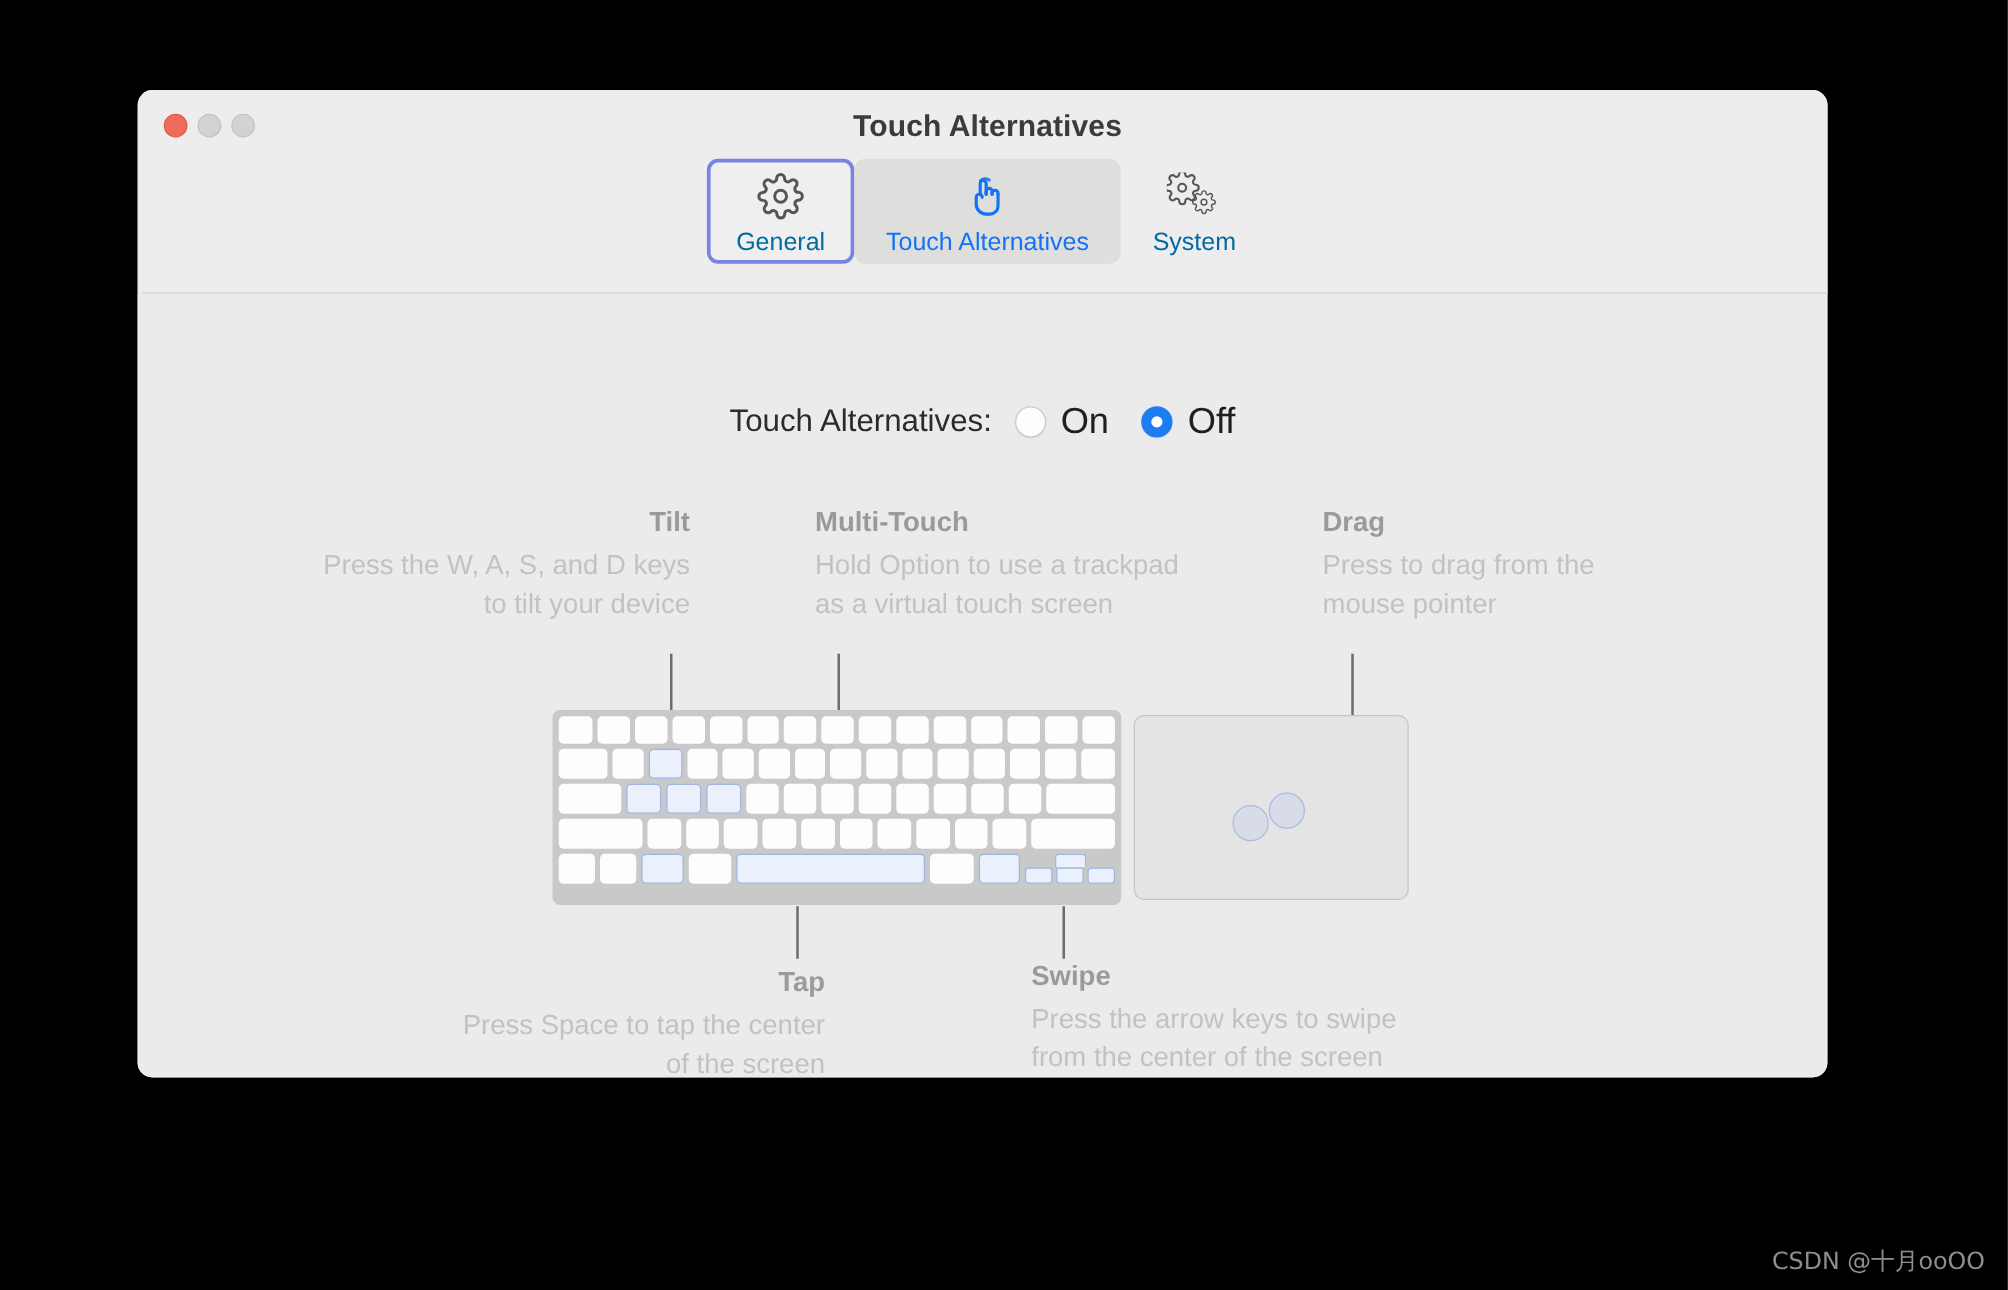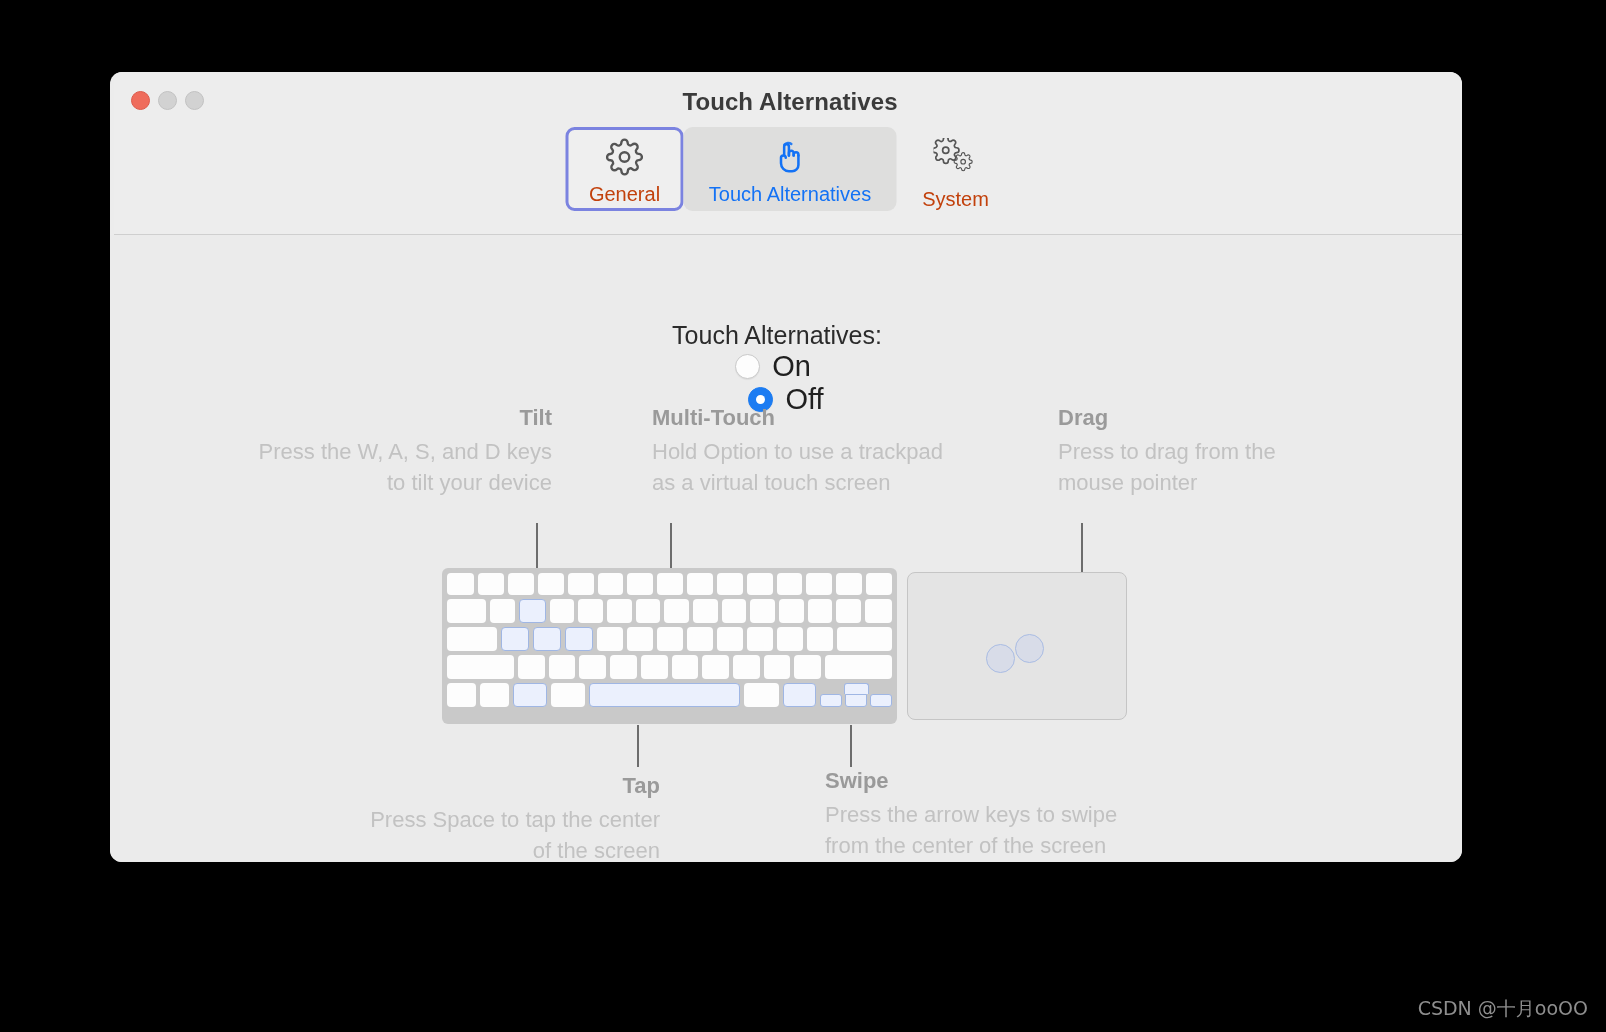--- a/index.html
+++ b/index.html
@@ -101,47 +101,46 @@
   }
   .tab .tab-icon {
     height: 40px;
     display: flex;
     align-items: center;
     justify-content: center;
   }
   .tab .tab-label {
     margin-top: 6px;
     font-size: 20px;
-    color: #c2410c;
+    color: #0369a1;
     white-space: nowrap;
   }
   .tab.selected .tab-label { color: #1372f5; }
   #tab-touch { width: 213px; }
-  #tab-system { width: 118px; justify-content: space-between; }
+  #tab-system { width: 118px; }
 
   
   #content {
     position: absolute;
     left: 0;
     top: 163px;
     right: 0;
     bottom: 0;
     background: #ebebeb;
   }
 
   
   #radio-row {
     position: absolute;
     left: 0; right: 0;
     top: 86px;
     display: flex;
     align-items: center;
     justify-content: center;
     gap: 0px;
-    flex-direction: column;
   }
   #radio-row .field-label {
     font-size: 25px;
     color: #2b2b2b;
     margin-right: 18px;
   }
   .radio-opt {
     display: flex;
     align-items: center;
     margin-right: 26px;

